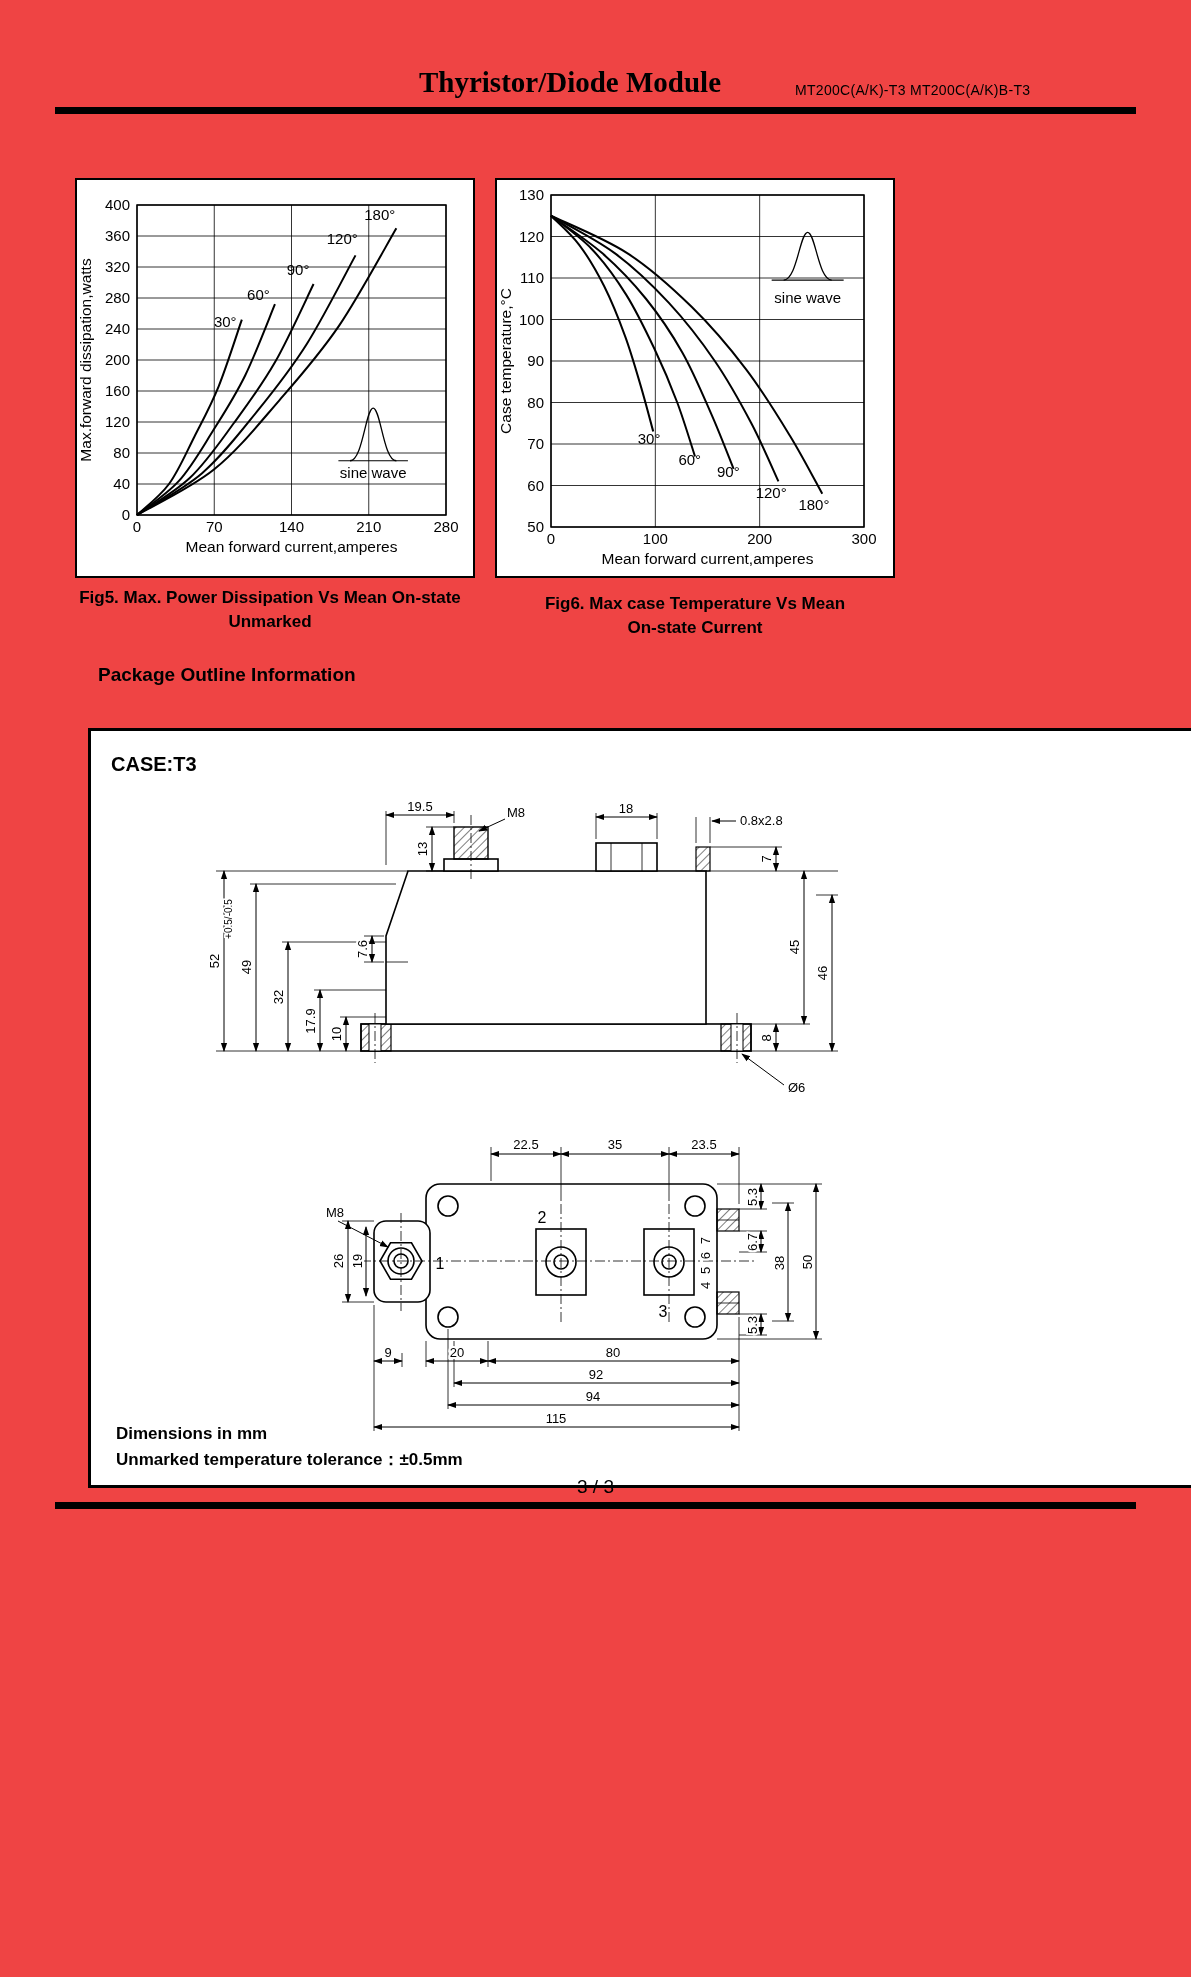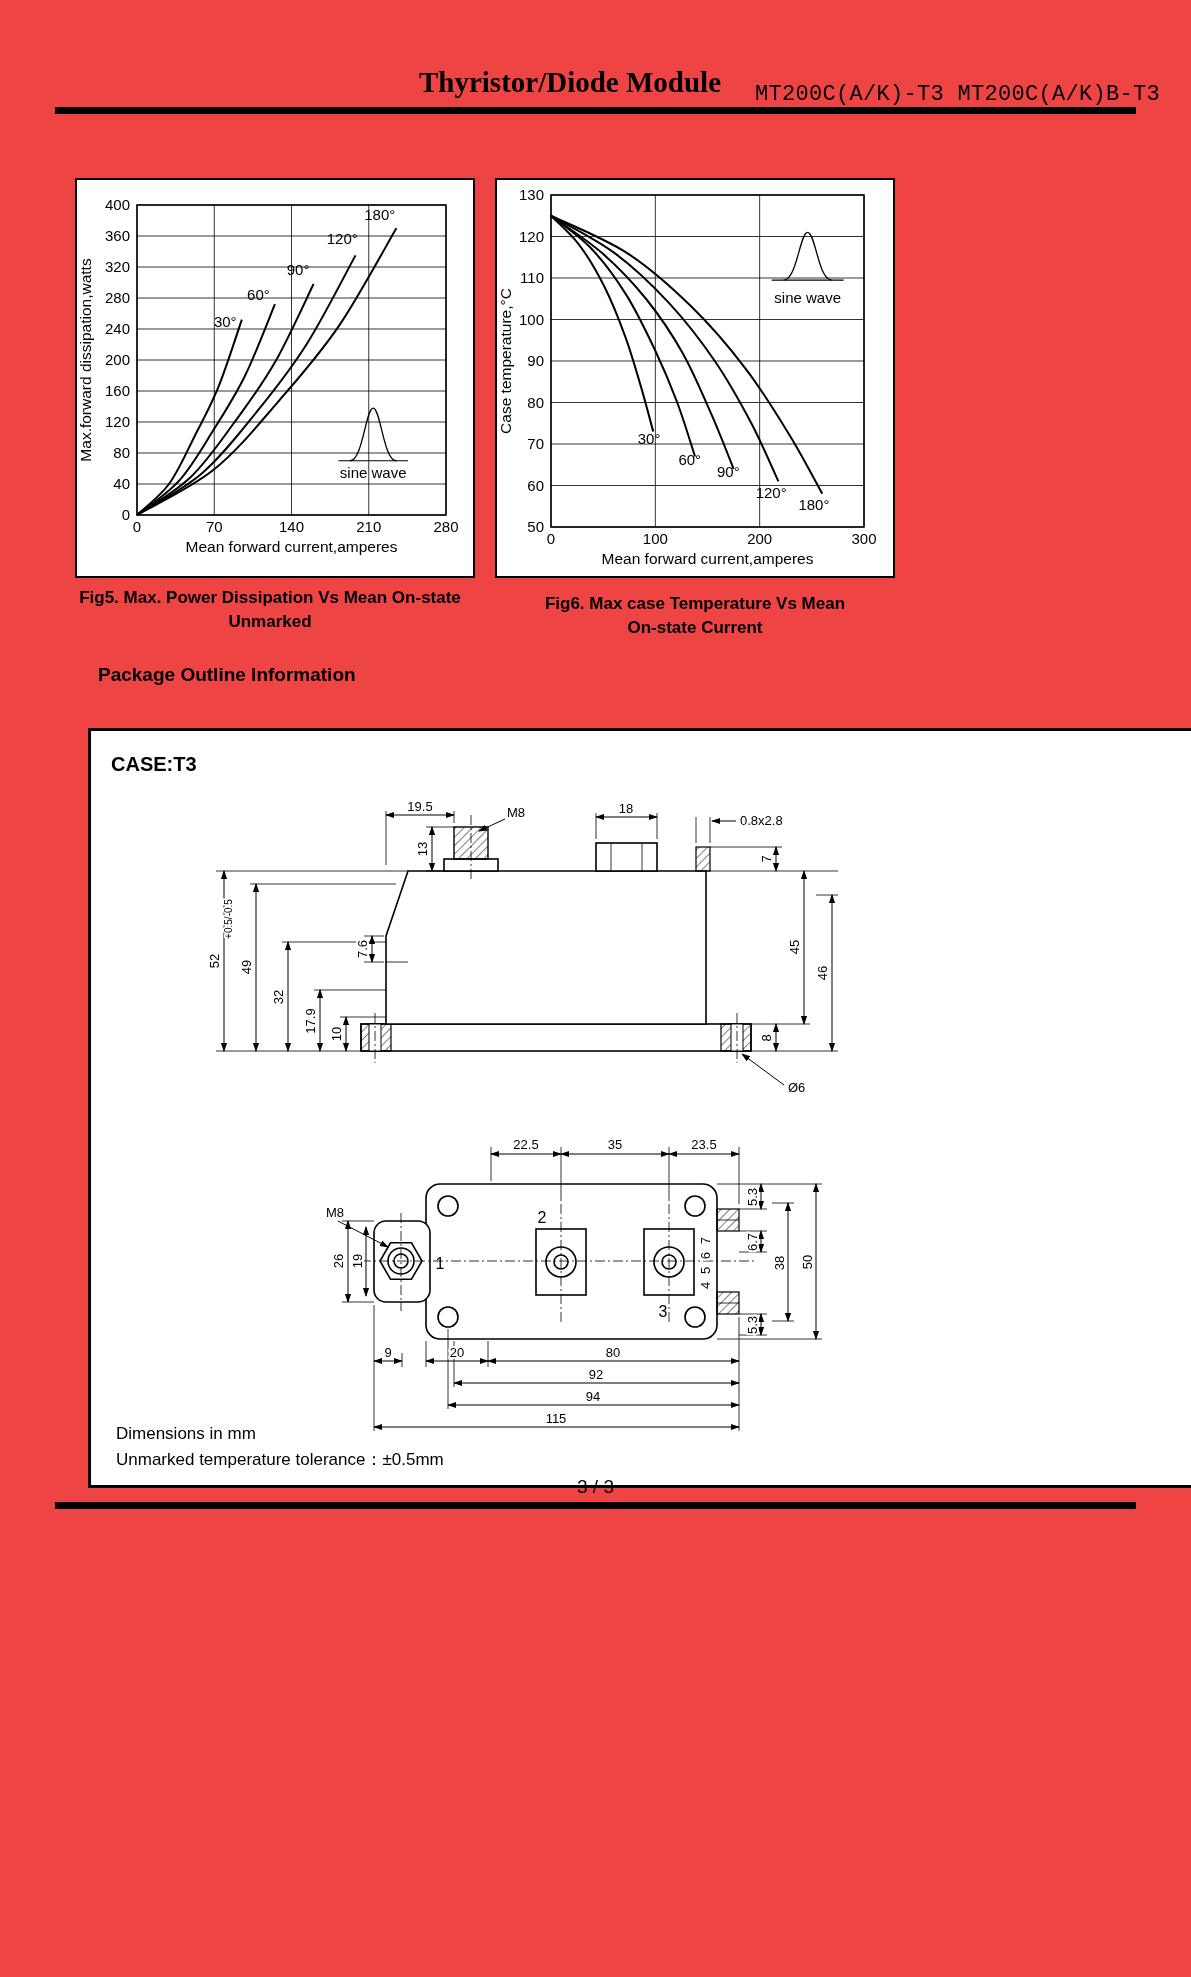--- a/index.html
+++ b/index.html
@@ -1,37 +1,37 @@
 <!DOCTYPE html>
 <html><head>
 <meta charset="utf-8">
 <style>
   *{margin:0;padding:0;box-sizing:border-box}
   html,body{background:#fff}
   .page{position:relative;width:1191px;height:1977px;background:#ef4444;color:#000;
         font-family:"Liberation Sans",sans-serif;margin:0 auto;overflow:hidden}
   .doc-title{position:absolute;top:66px;left:370px;width:400px;text-align:center;
              font-family:"Liberation Serif",serif;font-weight:bold;font-size:29px}
-  .part-numbers{position:absolute;top:82px;left:755px;font-family:Liberation Mono, monospace;
-                font-size:22px;letter-spacing:.3px}
+  .part-numbers{position:absolute;top:82px;left:795px;font-family:Liberation Sans, sans-serif;
+                font-size:14px;letter-spacing:.3px}
   .rule{position:absolute;left:55px;width:1081px;height:7px;background:#000}
   .rule-header{top:107px}
   .rule-footer{top:1502px}
   .chart-box{position:absolute;top:178px;border:2px solid #000;background:#fff}
   #fig5-box{left:75px;width:400px;height:400px}
   #fig6-box{left:495px;width:400px;height:400px}
   .caption{position:absolute;text-align:center;font-weight:bold;font-size:17px;line-height:1.4}
   #fig5-caption{left:70px;top:586px;width:400px}
   #fig6-caption{left:495px;top:592px;width:400px}
   .section-heading{position:absolute;left:98px;top:664px;font-weight:bold;font-size:19px}
   .outline-box{position:absolute;left:88px;top:728px;width:1175px;height:760px;border:3px solid #000;background:#fff}
   .case-label{position:absolute;left:20px;top:22px;font-weight:bold;font-size:20px}
   #side-view{position:absolute;left:85px;top:70px}
   #top-view{position:absolute;left:85px;top:378px}
-  .notes{position:absolute;left:25px;top:690px;font-weight:normal;font-size:17px;line-height:1.55}
+  .notes{position:absolute;left:25px;top:690px;font-weight:bold;font-size:17px;line-height:1.55}
   .page-number{position:absolute;top:1476px;left:0;width:100%;text-align:center;font-size:19px}
   svg text{font-family:"Liberation Sans",sans-serif;fill:#000}
   .tick{font-size:15px}
   .axis{font-size:15.5px}
   .serieslabel{font-size:15px}
   .annot{font-size:15px}
   .dim{font-size:13px;paint-order:stroke;stroke:#fff;stroke-width:4px;fill:#000}
   .dim-small{font-size:10px;paint-order:stroke;stroke:#fff;stroke-width:3px;fill:#000}
   .num{font-size:16px}
   .geomw{fill:#fff;stroke:#000;stroke-width:1.6}

